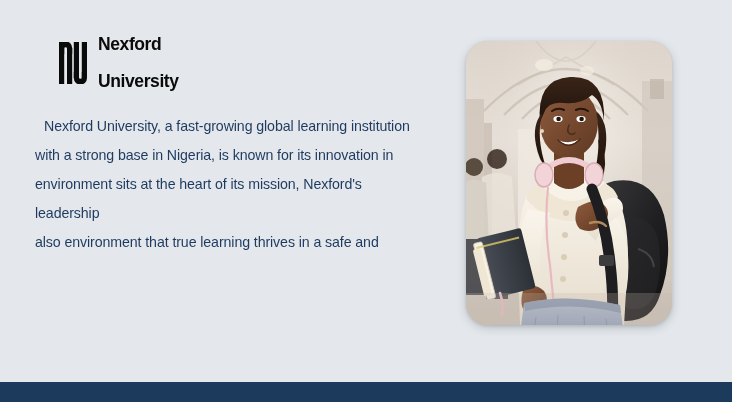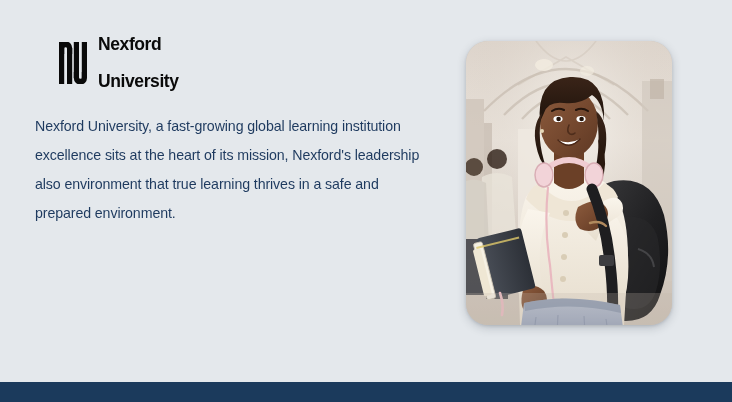--- a/index.html
+++ b/index.html
@@ -71,20 +71,21 @@
     font-size:14.2px;
     line-height:29px;
     letter-spacing:-0.1px;
   }
   .body-copy p { margin:0; }
   .body-copy .ln { display:block; }
   .body-copy .ln.justified {
     display:flex;
     justify-content:space-between;
     width:100%;
+    margin-left:9px;
   }
 
   
   .photo-frame {
     position:absolute;
     left:466px; top:41px;
     width:206px; height:284px;
     border-radius:22px;
     overflow:hidden;
     background:#cfc6bd;
@@ -136,23 +137,23 @@
         <span class="logo-line second">University</span>
       </div>
     </div>
   </div>
 
   <div class="body-copy">
     <p>
       <span class="ln justified">
         <span>Nexford University, a fast-growing global learning institution</span>
       </span>
-      <span class="ln">excellence sits at the heart of its mission, Nexford's leadership</span>
+      <span class="ln">with a strong base in Nigeria, is known for its innovation in</span>
+      <span class="ln">environment sits at the heart of its mission, Nexford's leadership</span>
       <span class="ln">also environment that true learning thrives in a safe and</span>
-      <span class="ln">prepared environment.</span>
     </p>
   </div>
 
   <div class="photo-frame">
     <div class="photo">
       <svg viewBox="0 0 206 284" preserveAspectRatio="xMidYMid slice">
         <defs>
           <linearGradient id="corridor" x1="0" y1="0" x2="0" y2="1">
             <stop offset="0%" stop-color="#ddd4cb"></stop>
             <stop offset="35%" stop-color="#e8e1d9"></stop>

